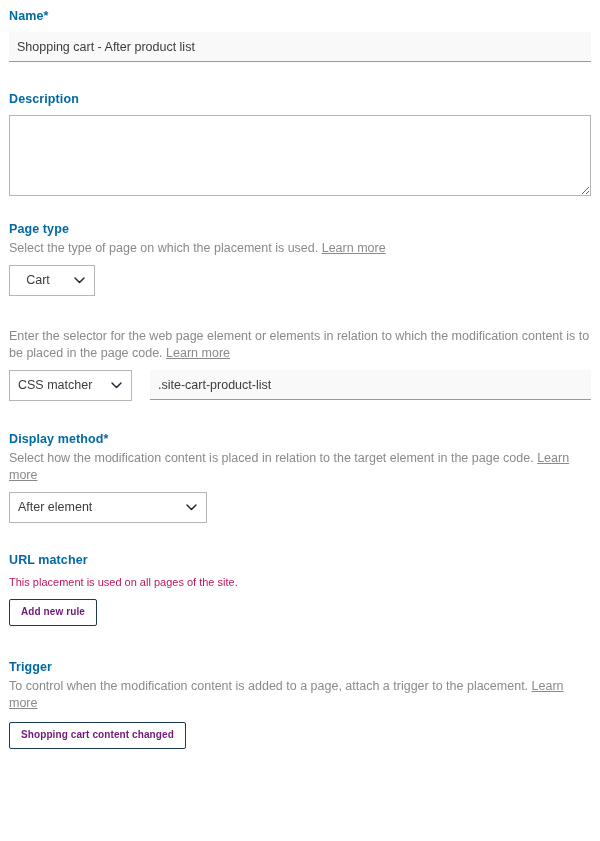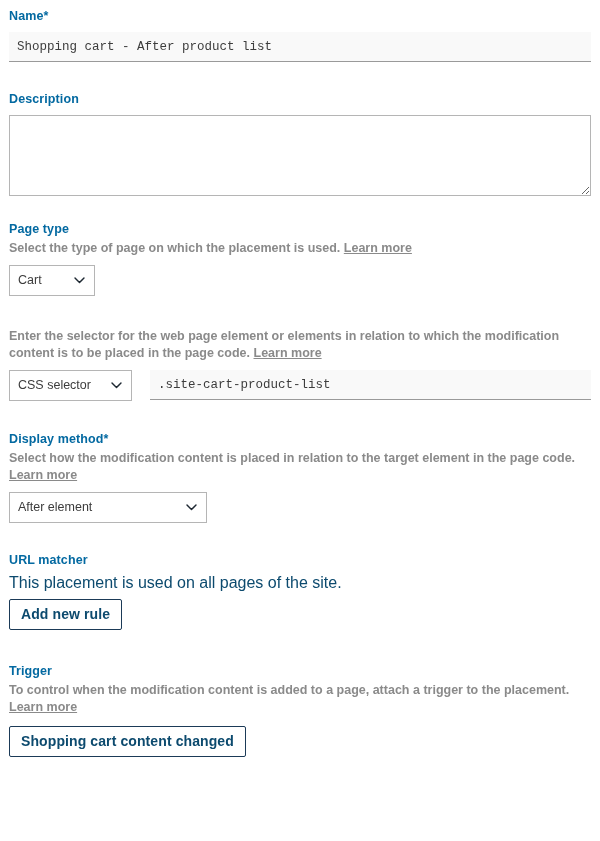--- a/index.html
+++ b/index.html
@@ -28,43 +28,42 @@
     font-weight: bold;
     color: #0369a1;
     line-height: 16px;
     letter-spacing: 0.1px;
   }
   .help {
     font-size: 12.5px;
     color: #8a8a8a;
     line-height: 17px;
     margin-top: 3px;
-    font-weight: bold;
   }
   .help a,
   .link {
     color: #8a8a8a;
     text-decoration: underline;
   }
   .status-text {
-    font-size: 16px;
-    color: #0c4a6e;
+    font-size: 11px;
+    color: #be185d;
     line-height: 17px;
   }
 
   
   .text-input {
     display: block;
     width: 100%;
     box-sizing: border-box;
     height: 30px;
     background: #f9f9f9;
     border: 0;
     border-bottom: 1px solid #9a9a9a;
-    font-family: Liberation Mono, monospace;
+    font-family: Liberation Sans, sans-serif;
     font-size: 12.5px;
     color: #3c3c3c;
     padding: 0 8px;
     outline: none;
     border-radius: 0;
   }
 
   
   .textarea {
     display: block;
@@ -102,43 +101,43 @@
   .chev {
     position: absolute;
     right: 9px;
     top: 11px;
     width: 11px;
     height: 7px;
     pointer-events: none;
   }
   .chev svg { display: block; }
 
-  .select-pagetype { width: 86px; }
+  .select-pagetype { width: 86px; text-align: center; }
   .select-selector { width: 123px; }
   .select-display  { width: 198px; }
 
   
   .row {
     display: flex;
     align-items: flex-start;
   }
   .row .grow {
     flex: 1 1 auto;
     margin-left: 18px;
   }
 
   
   .btn {
     display: inline-block;
     box-sizing: border-box;
     background: #ffffff;
     border: 1px solid #1b3a57;
-    color: #0c4a6e;
+    color: #701a75;
     font-family: "Liberation Sans", sans-serif;
-    font-size: 14px;
+    font-size: 10px;
     font-weight: bold;
     line-height: 1;
     padding: 7px 11px 8px 11px;
     border-radius: 2px;
     cursor: pointer;
     letter-spacing: 0.1px;
   }
 
   
   .gap-6  { height: 6px; }
@@ -193,21 +192,21 @@
   <div class="gap-29"></div>
 
   <div class="field">
     <div class="help">
       <span>Enter the selector for the web page element or elements in relation to which the modification content is to be placed in the page code.</span>
       <a class="link" href="#">Learn more</a>
     </div>
     <div class="gap-8"></div>
     <div class="row">
       <div class="select-wrap select-selector">
-        <span class="select-value">CSS selector</span>
+        <span class="select-value">CSS matcher</span>
         <span class="chev">
           <svg width="11" height="7" viewBox="0 0 11 7" fill="none" xmlns="http://www.w3.org/2000/svg">
             <path d="M1 1 L5.5 5.6 L10 1" stroke="#1f2933" stroke-width="1.4" fill="none" stroke-linecap="round" stroke-linejoin="round"></path>
           </svg>
         </span>
       </div>
       <div class="grow">
         <input class="text-input" type="text" value=".site-cart-product-list" style="">
       </div>
     </div>

